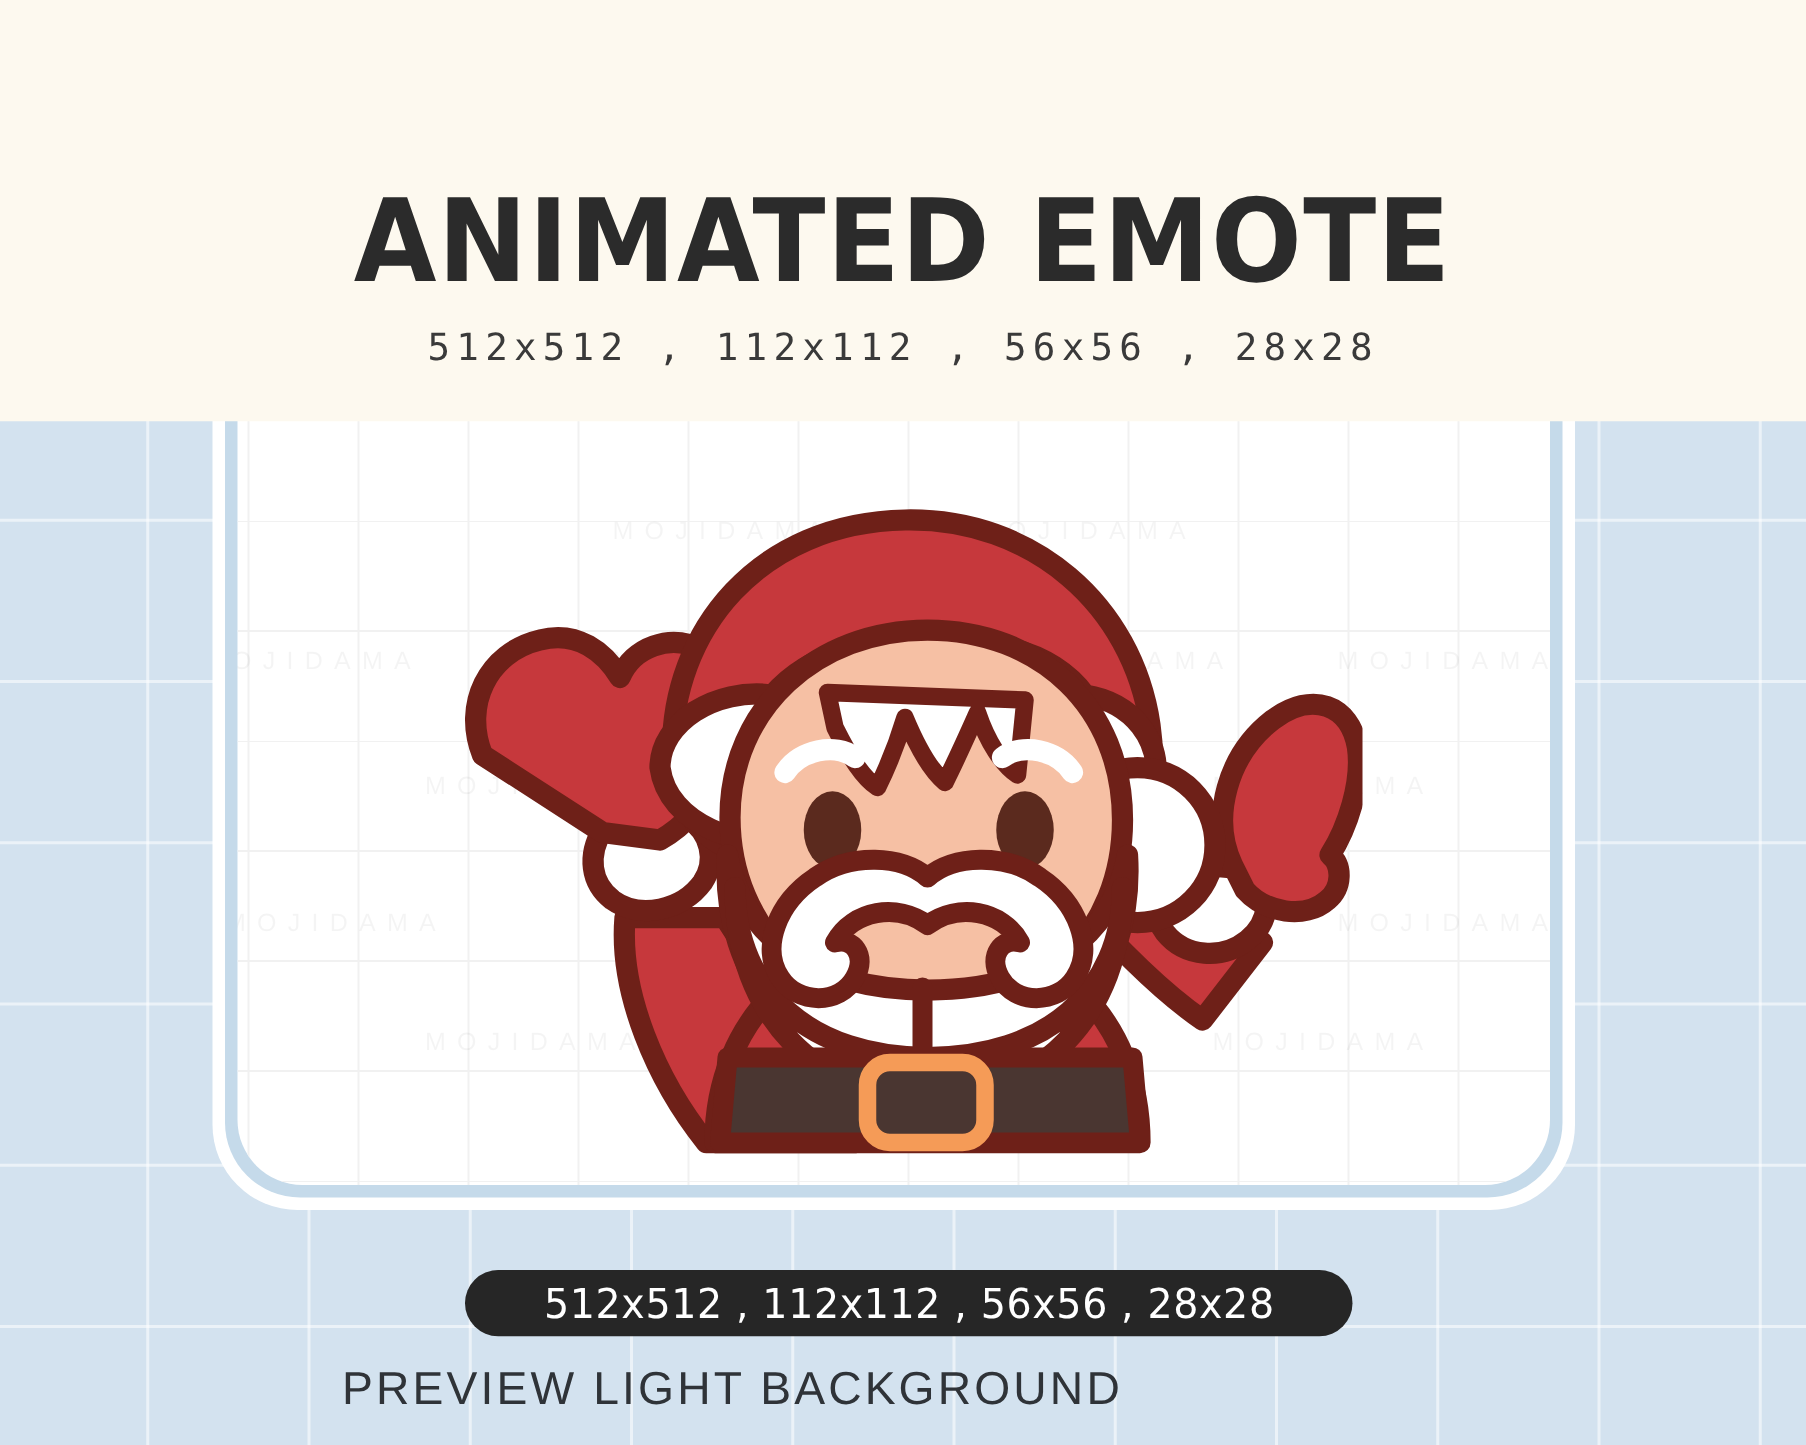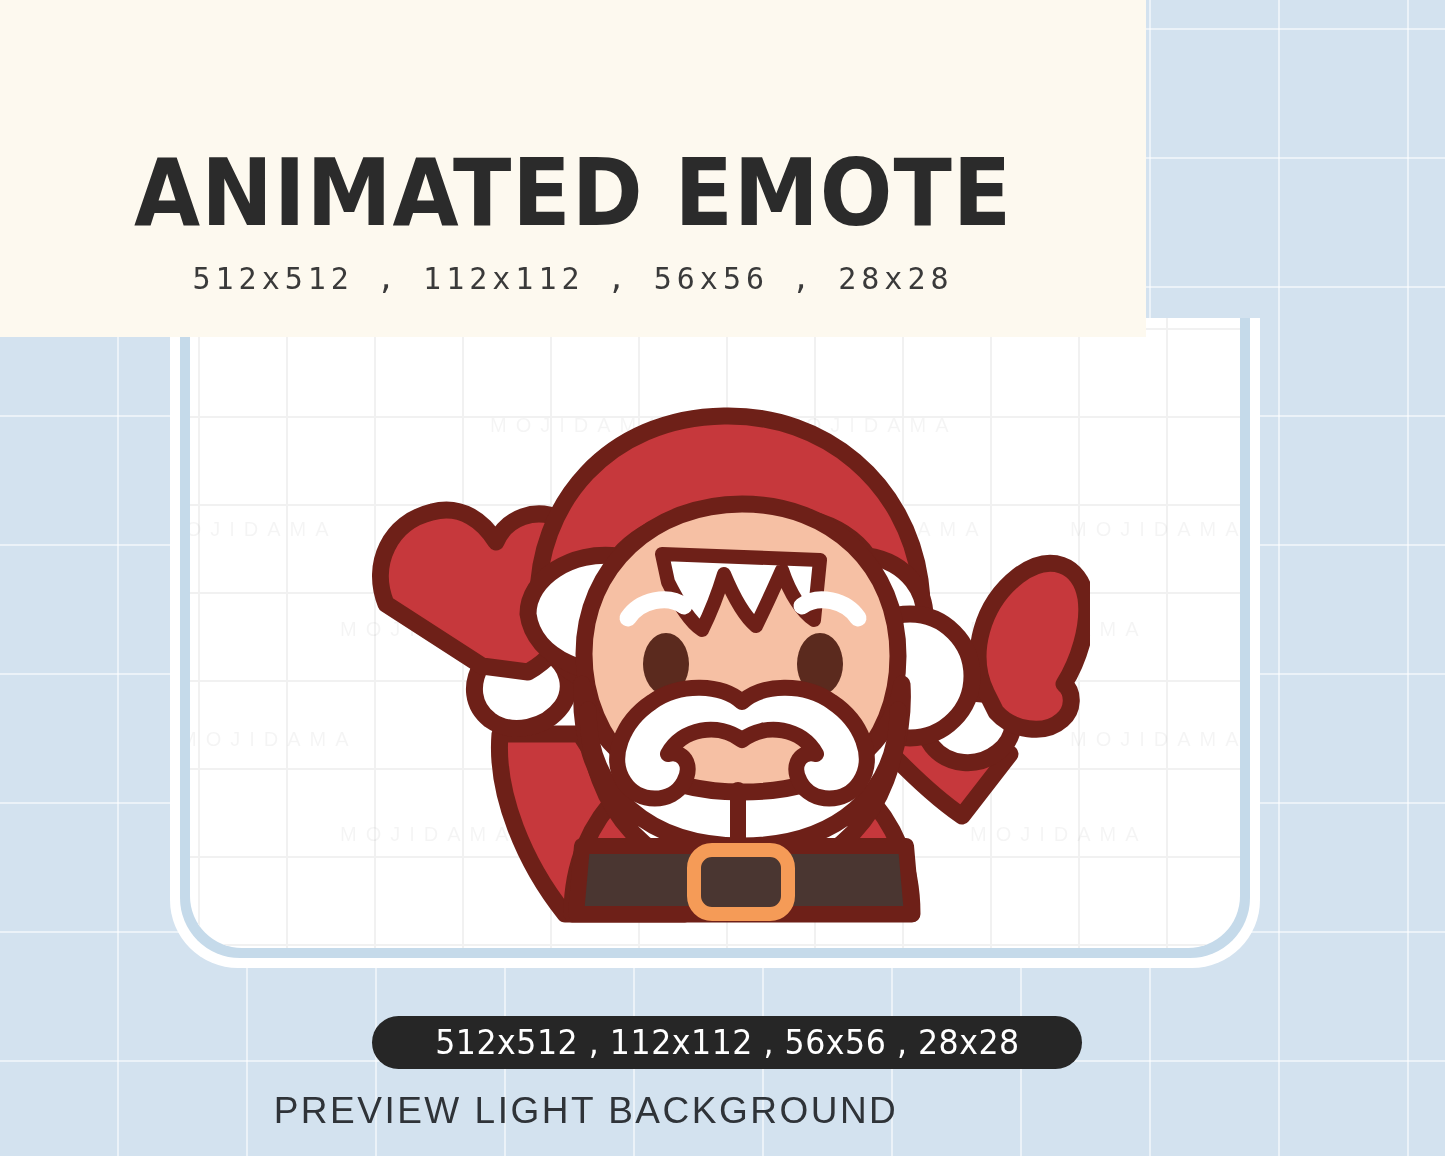--- a/index.html
+++ b/index.html
@@ -16,21 +16,21 @@
     background-color:#d3e2ef;
     background-image:
       linear-gradient(to right, rgba(255,255,255,.55) 2px, transparent 2px),
       linear-gradient(to bottom, rgba(255,255,255,.55) 2px, transparent 2px);
     background-size:129px 129px;
     background-position:-12px 28px;
   }
 
   
   #header-band {
-    position:absolute; left:0; top:0; width:1146px; height:337px;
+    position:absolute; left:0; top:0; width:1445px; height:337px;
     background:#fdf9ef;
     z-index:6;
     display:flex; flex-direction:column;
     align-items:center; justify-content:flex-start;
   }
   #main-title {
     margin-top:150px;
     font-family:"DejaVu Sans", sans-serif;
     font-weight:bold;
     font-size:92px;

